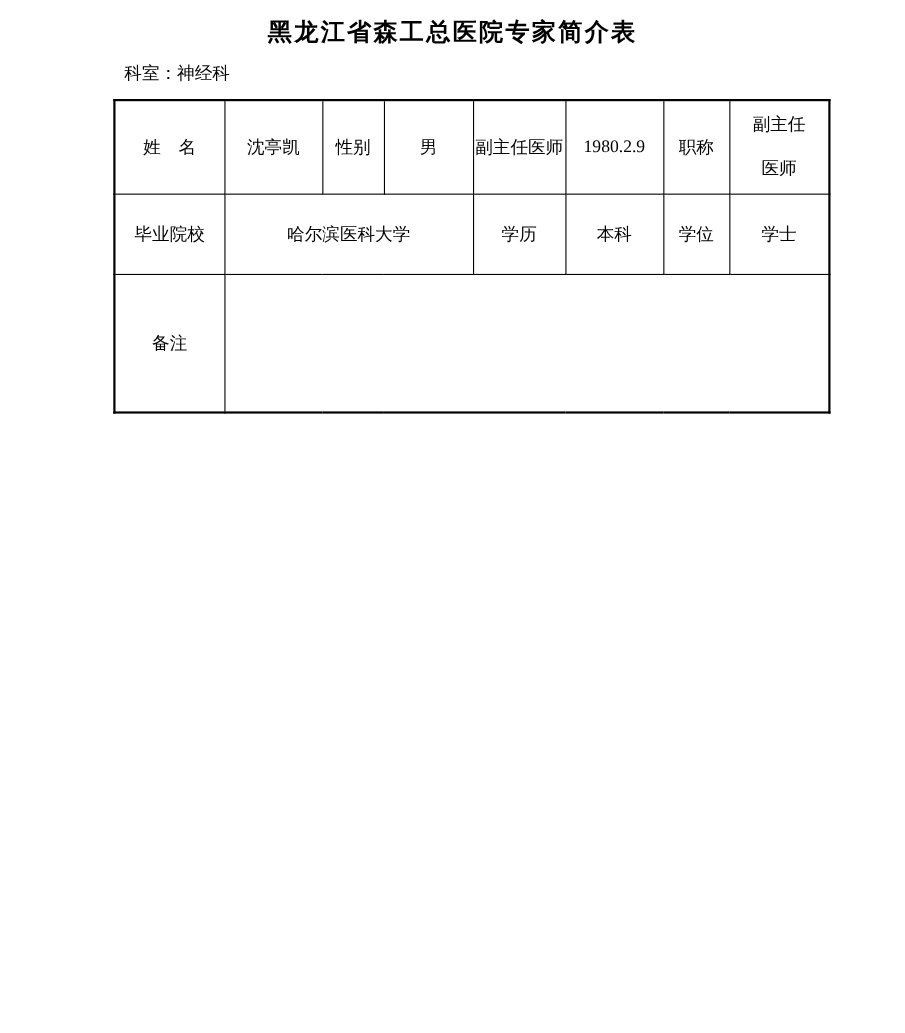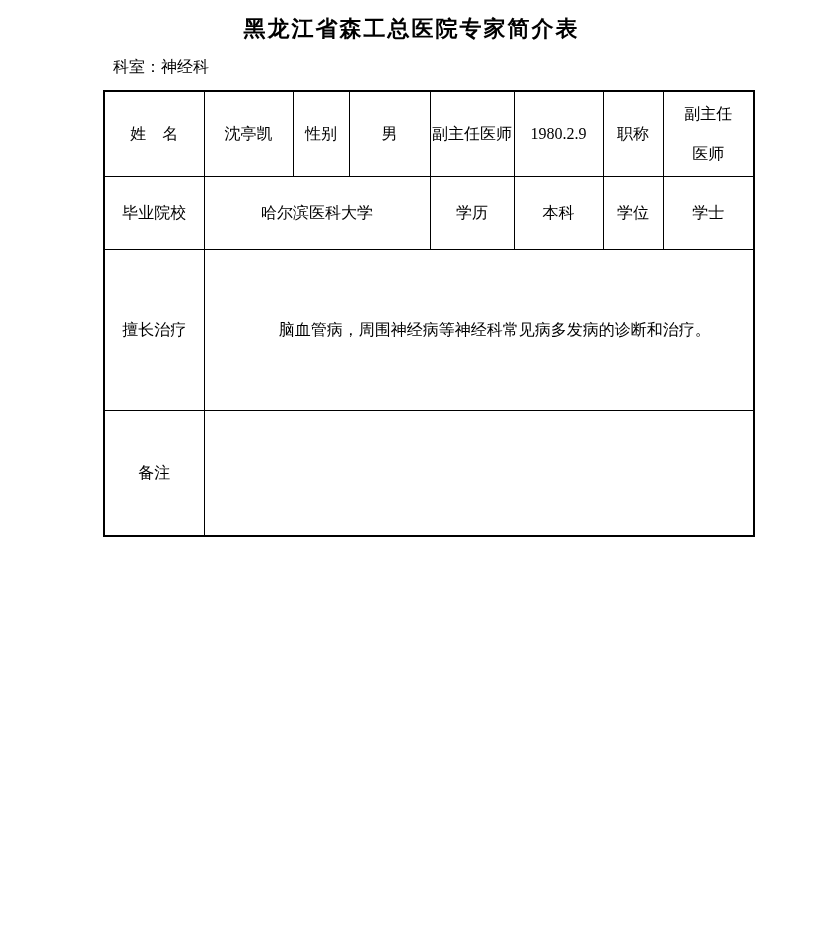--- a/index.html
+++ b/index.html
@@ -156,28 +156,20 @@
       </td>
       <td>
         <span>学位</span>
       </td>
       <td>
         <span>学士</span>
       </td>
     </tr>
 
 
-    <tr class="r4">
-      <td>
-        <span>擅长治疗</span>
-      </td>
-      <td colspan="7" class="content-left">
-        <div class="indented">脑血管病，周围神经病等神经科常见病多发病的诊断和治疗。</div>
-      </td>
-    </tr>
 
 
     <tr class="r6">
       <td>
         <span>备注</span>
       </td>
       <td colspan="7">
         <span></span>
       </td>
     </tr>

